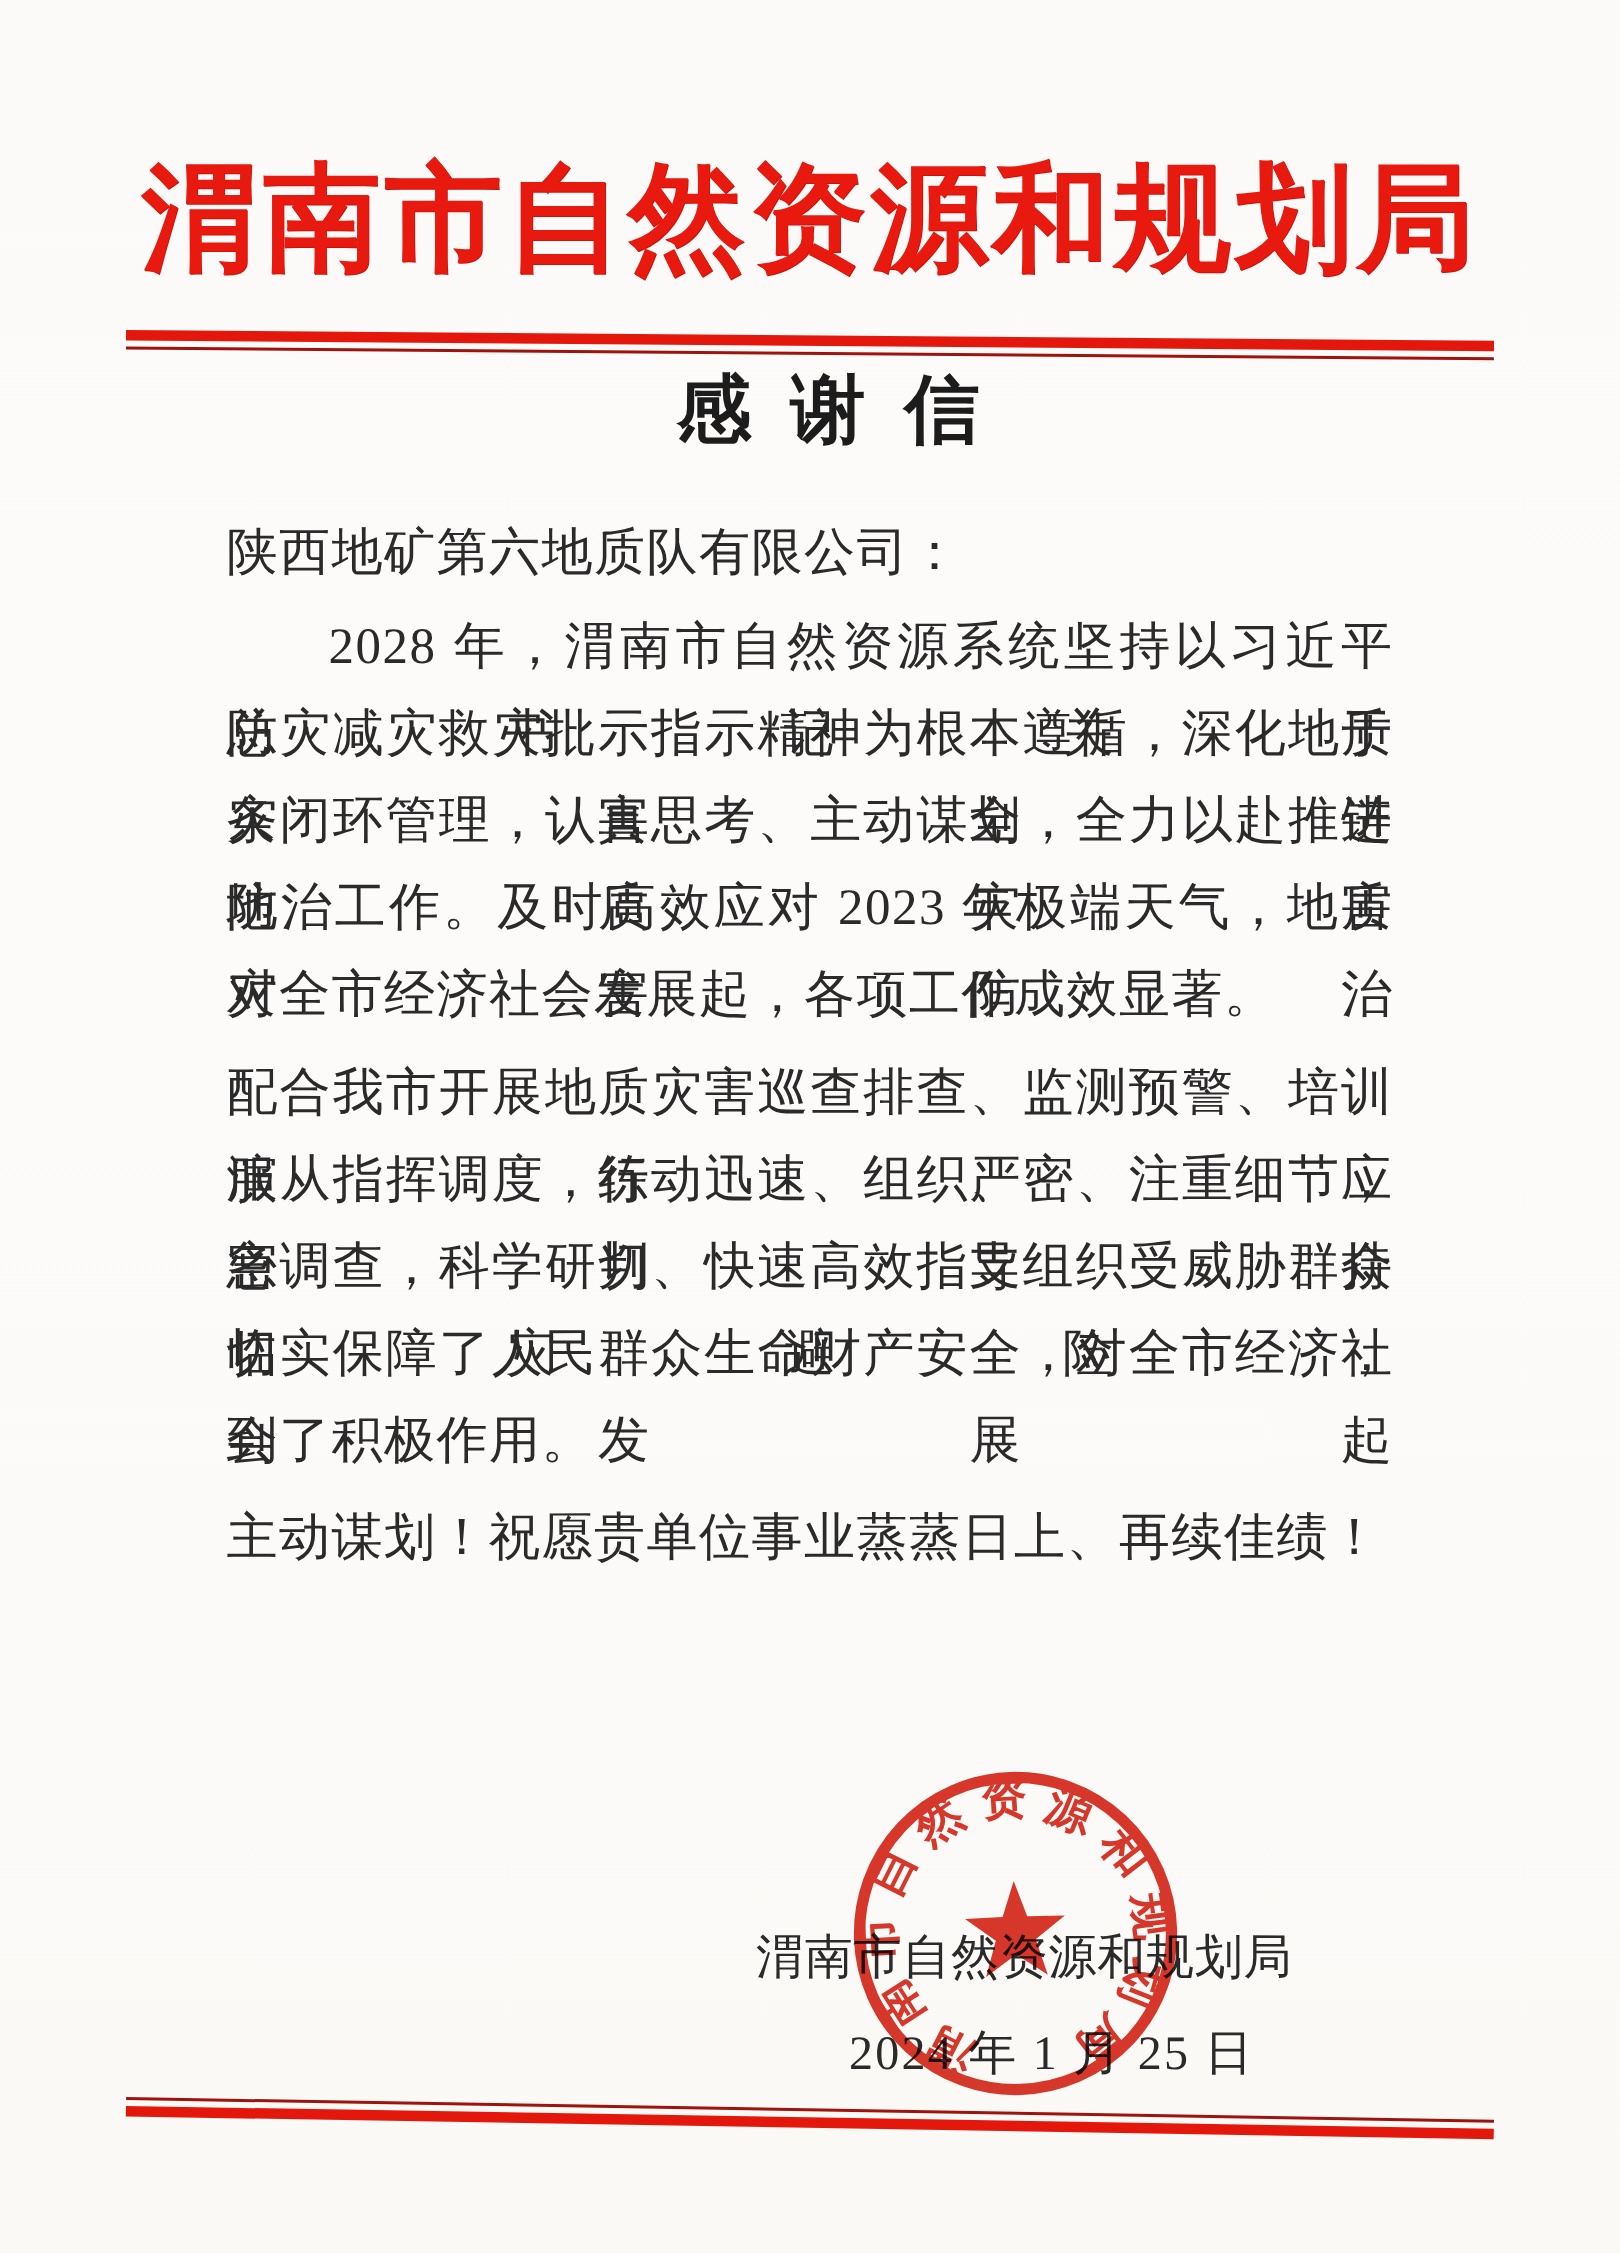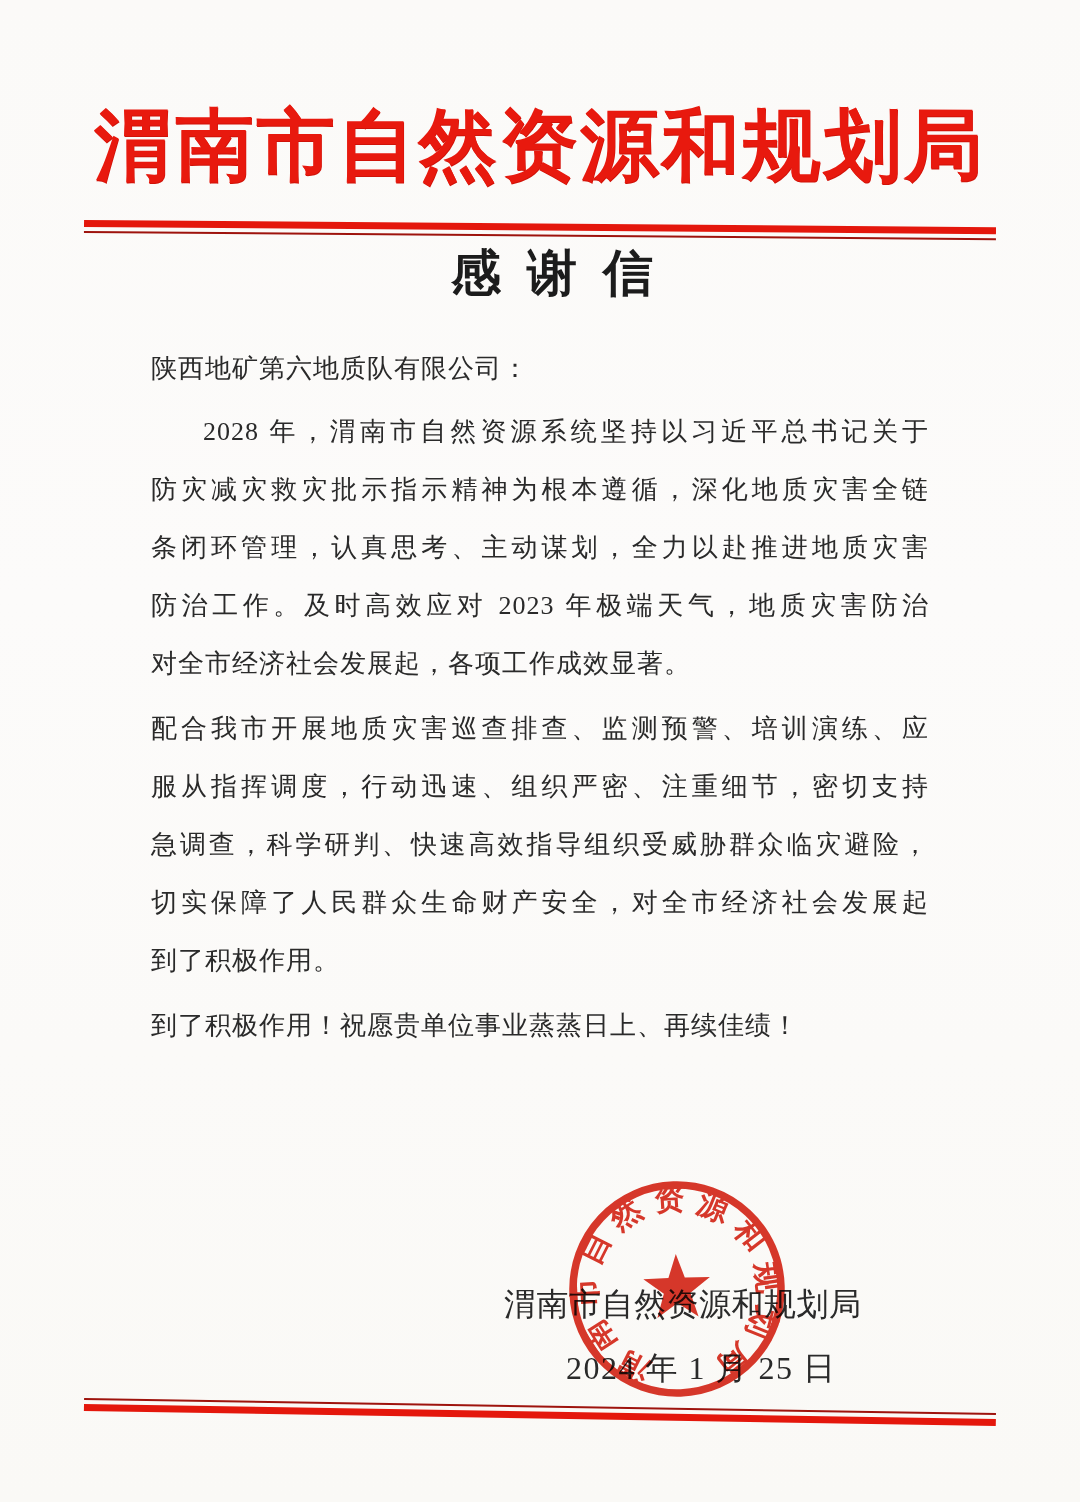--- a/index.html
+++ b/index.html
@@ -36,21 +36,21 @@
     position: absolute; top: 228px; left: 0; width: 100%;
     margin: 12px; text-align: center;
     font-family: "Liberation Sans", "DejaVu Sans", sans-serif;
     font-weight: 600; font-size: 50px; color: #1c1c1c;
     letter-spacing: 26px; text-indent: 26px; white-space: nowrap;
   }
 
   
   .body-text {
     position: absolute; top: 340px; left: 151px; width: 778px;
-    font-size: 26px; color: #2a2a2a; letter-spacing: 1px;
+    font-size: 34px; color: #2a2a2a; letter-spacing: 1px;
   }
   .bl { line-height: 58px; height: 58px; text-align: justify; white-space: nowrap; }
   .bl.j { text-align-last: justify; white-space: normal; }
   .bl.i { text-indent: 2em; }
   .addressee { margin-bottom: 5px; }
   .para { margin: 0; padding: 0; }
   .para + .para { margin-top: 7px; }
 
   
   .signature {
@@ -102,21 +102,21 @@
 
     <div class="para">
       <div class="bl j">配合我市开展地质灾害巡查排查、监测预警、培训演练、应</div>
       <div class="bl j">服从指挥调度，行动迅速、组织严密、注重细节，密切支持</div>
       <div class="bl j">急调查，科学研判、快速高效指导组织受威胁群众临灾避险，</div>
       <div class="bl j">切实保障了人民群众生命财产安全，对全市经济社会发展起</div>
       <div class="bl">到了积极作用。</div>
     </div>
 
     <div class="para">
-      <div class="bl">到了积极作用！祝愿贵单位事业蒸蒸日上、再续佳绩！</div>
+      <div class="bl">主动谋划！祝愿贵单位事业蒸蒸日上、再续佳绩！</div>
     </div>
   </div>
 
   <div class="signature">渭南市自然资源和规划局</div>
 
   <div class="sign-date">2024 年 1 月 25 日</div>
 
   <svg class="seal" viewBox="0 0 262 262">
     <circle cx="131" cy="131" r="104" fill="none" stroke="#d8291a" stroke-width="7.5"></circle>
     <polygon fill="#d8291a" points="131,96 139.2,119.7 164.3,120.2 144.3,135.3 151.6,159.3 131,145 110.4,159.3 117.7,135.3 97.7,120.2 122.8,119.7"></polygon>

